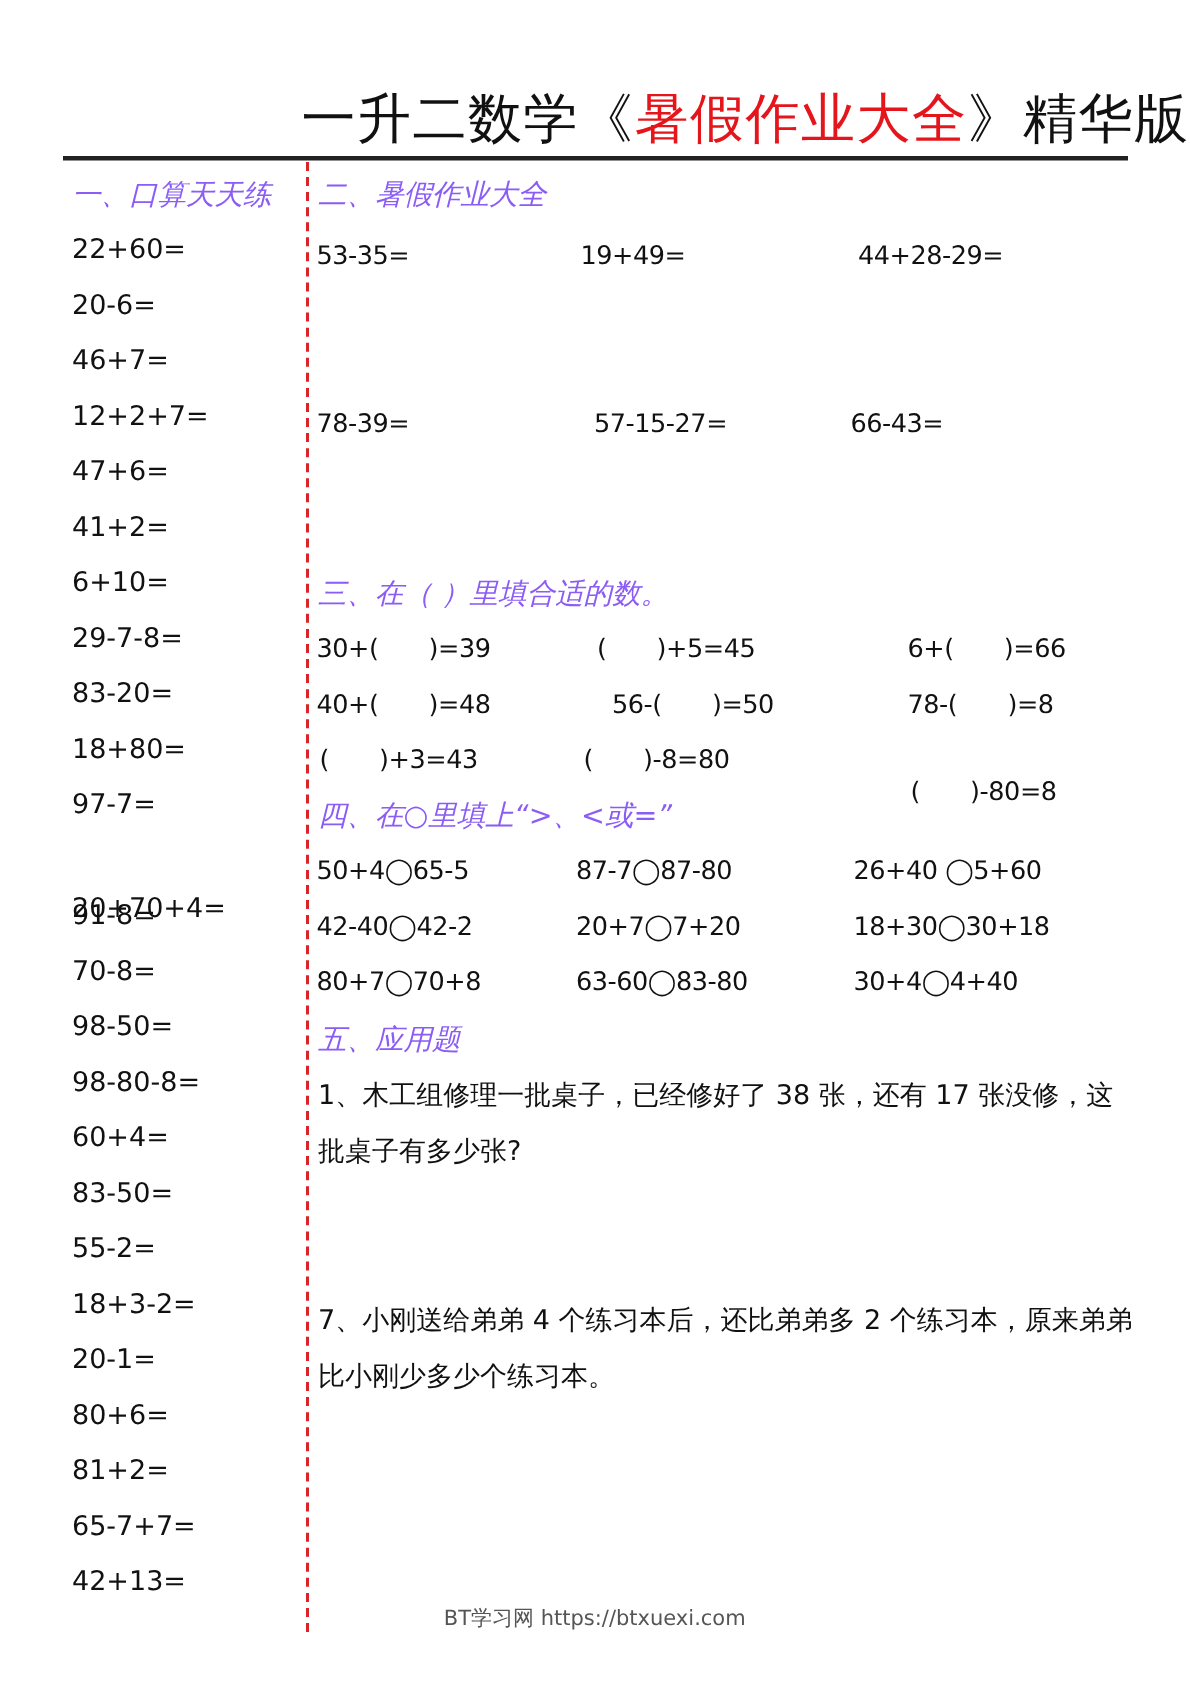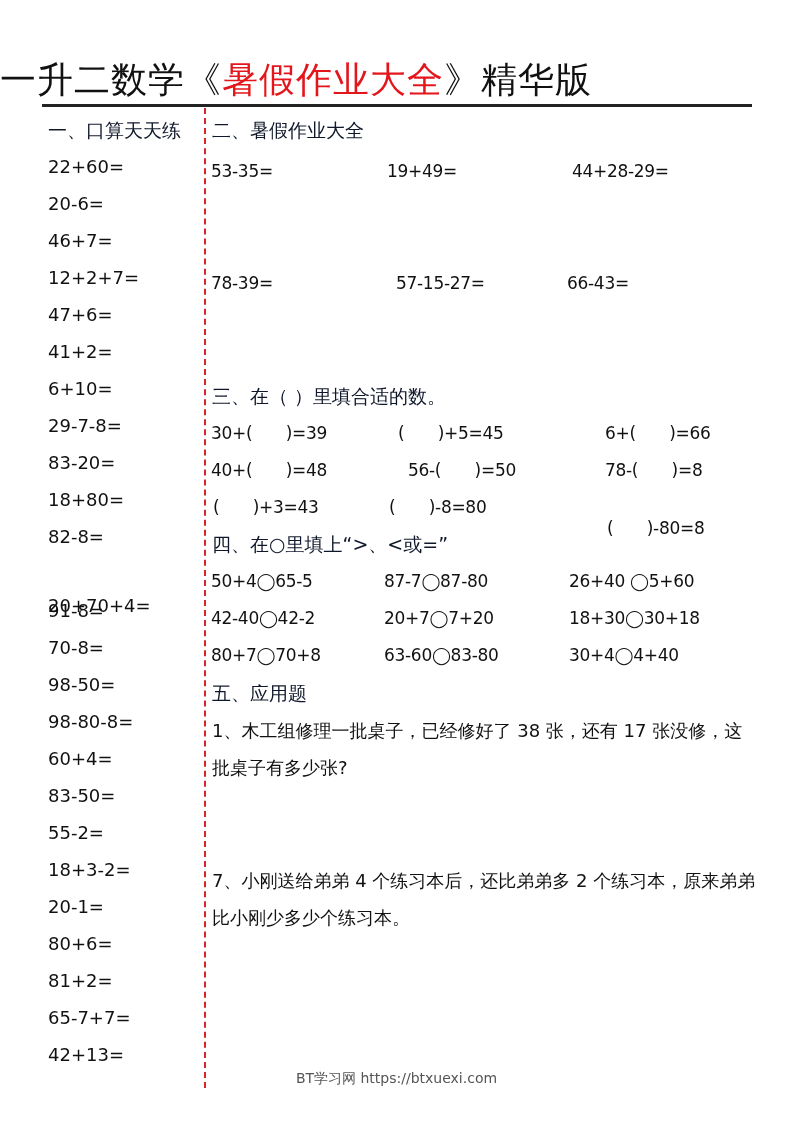--- a/index.html
+++ b/index.html
@@ -1,28 +1,28 @@
 <!DOCTYPE html>
 <html><head>
 <meta charset="utf-8">
 <style>
   * { margin: 0; padding: 0; box-sizing: border-box; }
   html, body { width: 793px; height: 1122px; background: #ffffff; overflow: hidden; }
   body { position: relative; font-family: "DejaVu Sans", "Liberation Sans", sans-serif; color: #111; }
   .title {
-    position: absolute; left: 0; width: 793px; top: 58px; text-align: left;
+    position: absolute; left: 0; width: 793px; top: 58px; text-align: right;
     font-size: 36px; line-height: 44px; letter-spacing: 1px; white-space: nowrap;
   }
   .title .red { color: #e4161c; }
   .title-rule { position: absolute; left: 42px; top: 104px; width: 710px; height: 3px; background: #222; }
   .divider {
     position: absolute; left: 204px; top: 108px; height: 980px; width: 0;
     border-left: 2px dashed #d9242a;
   }
-  .sec-title { position: absolute; color: #0f172a; font-size: 19px; line-height: 24px; white-space: nowrap; }
+  .sec-title { position: absolute; color: #8b5cf6; font-size: 19px; line-height: 24px; white-space: nowrap; font-style: italic; }
   .left-item { position: absolute; left: 48px; font-size: 18px; line-height: 24px; white-space: nowrap; }
   .cell { position: absolute; font-size: 17px; line-height: 24px; white-space: nowrap; letter-spacing: -0.3px; }
   .para { position: absolute; left: 212px; width: 545px; font-size: 18px; line-height: 37px; }
   .footer { position: absolute; left: 0; width: 793px; top: 1070px; text-align: center; font-size: 14px; color: #555; }
 </style>
 </head>
 <body>
 
 <div class="title">
   <span>一升二数学《</span><span class="red">暑假作业大全</span><span>》精华版</span>
@@ -35,21 +35,21 @@
   <div class="left-item" style="top:155px">22+60=</div>
   <div class="left-item" style="top:192px">20-6=</div>
   <div class="left-item" style="top:229px">46+7=</div>
   <div class="left-item" style="top:266px">12+2+7=</div>
   <div class="left-item" style="top:303px">47+6=</div>
   <div class="left-item" style="top:340px">41+2=</div>
   <div class="left-item" style="top:377px">6+10=</div>
   <div class="left-item" style="top:414px">29-7-8=</div>
   <div class="left-item" style="top:451px">83-20=</div>
   <div class="left-item" style="top:488px">18+80=</div>
-  <div class="left-item" style="top:525px">82-8=</div>
+  <div class="left-item" style="top:525px">97-7=</div>
   <div class="left-item" style="top:594px">20+70+4=</div>
   <div class="left-item" style="top:599px">91-8=</div>
   <div class="left-item" style="top:636px">70-8=</div>
   <div class="left-item" style="top:673px">98-50=</div>
   <div class="left-item" style="top:710px">98-80-8=</div>
   <div class="left-item" style="top:747px">60+4=</div>
   <div class="left-item" style="top:784px">83-50=</div>
   <div class="left-item" style="top:821px">55-2=</div>
   <div class="left-item" style="top:858px">18+3-2=</div>
   <div class="left-item" style="top:895px">20-1=</div>

